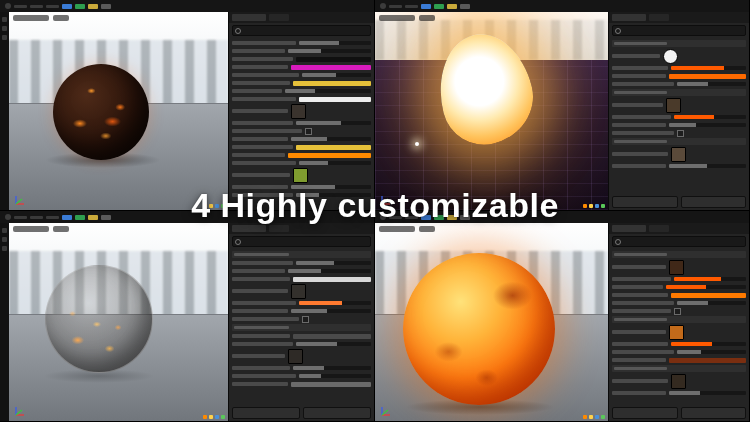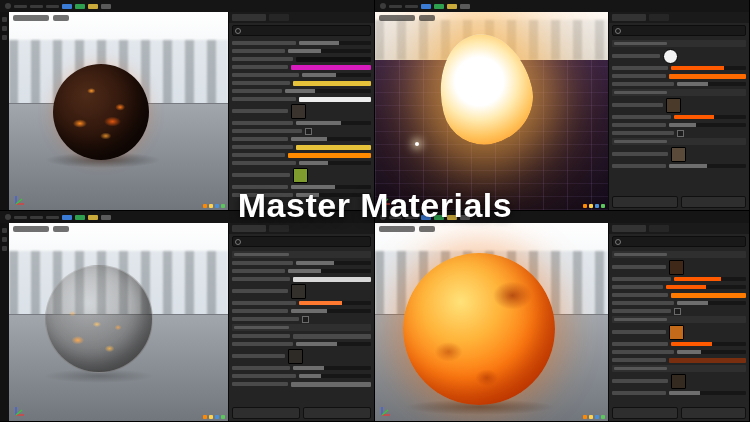--- a/index.html
+++ b/index.html
@@ -630,15 +630,15 @@
         <div class="panel-footer">
           <span class="pbtn"></span>
           <span class="pbtn"></span>
         </div>
       </div>
     </div>
 
   </div>
 
   <div class="overlay-text">
-    <div>Master Materials</div>
+    <div>4 Highly customizable</div>
   </div>
 </div>
 
 </body></html>

